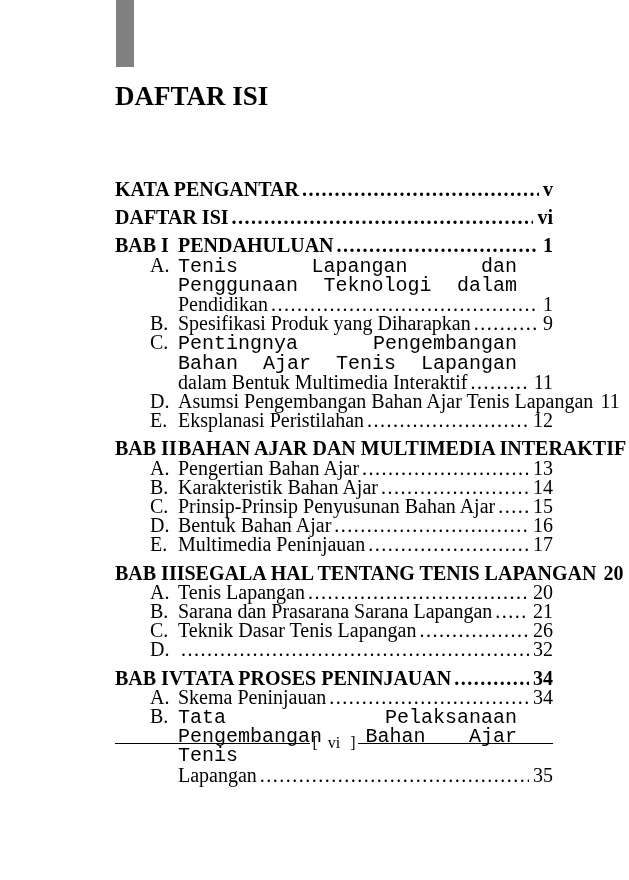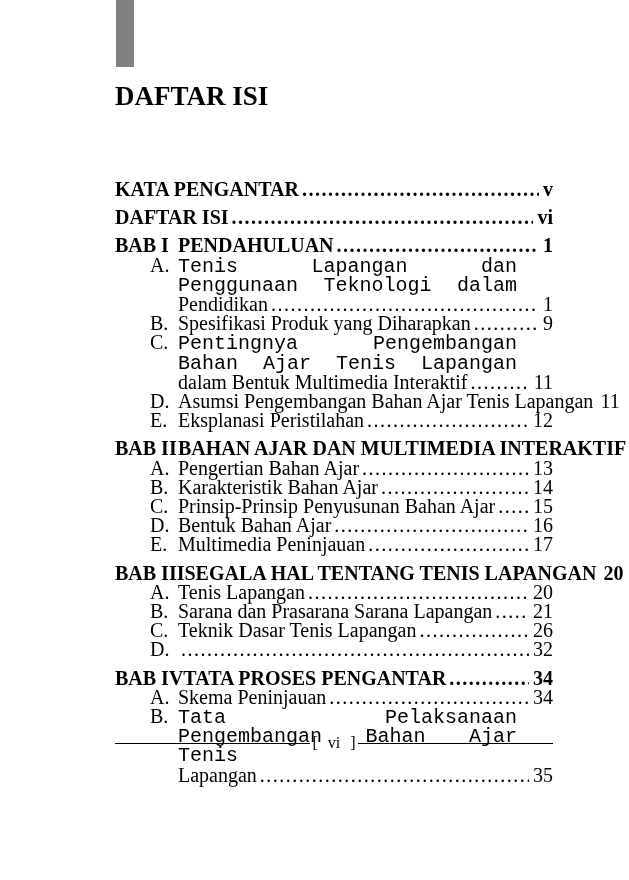--- a/index.html
+++ b/index.html
@@ -212,21 +212,21 @@
   </div>
 
   <div class="toc-row sub flexline">
     <span class="label-col">D.</span>
     <span class="leader"></span>
     <span class="pagenum">32</span>
   </div>
 
   <div class="toc-row top chapter flexline">
     <span class="label-col">BAB IV</span>
-    <span class="entry-text">TATA PROSES PENGANTAR</span>
+    <span class="entry-text">TATA PROSES PENINJAUAN</span>
     <span class="leader"></span>
     <span class="pagenum">34</span>
   </div>
 
   <div class="toc-row sub flexline">
     <span class="label-col">A.</span>
     <span class="entry-text">Skema Peninjauan</span>
     <span class="leader"></span>
     <span class="pagenum">34</span>
   </div>

